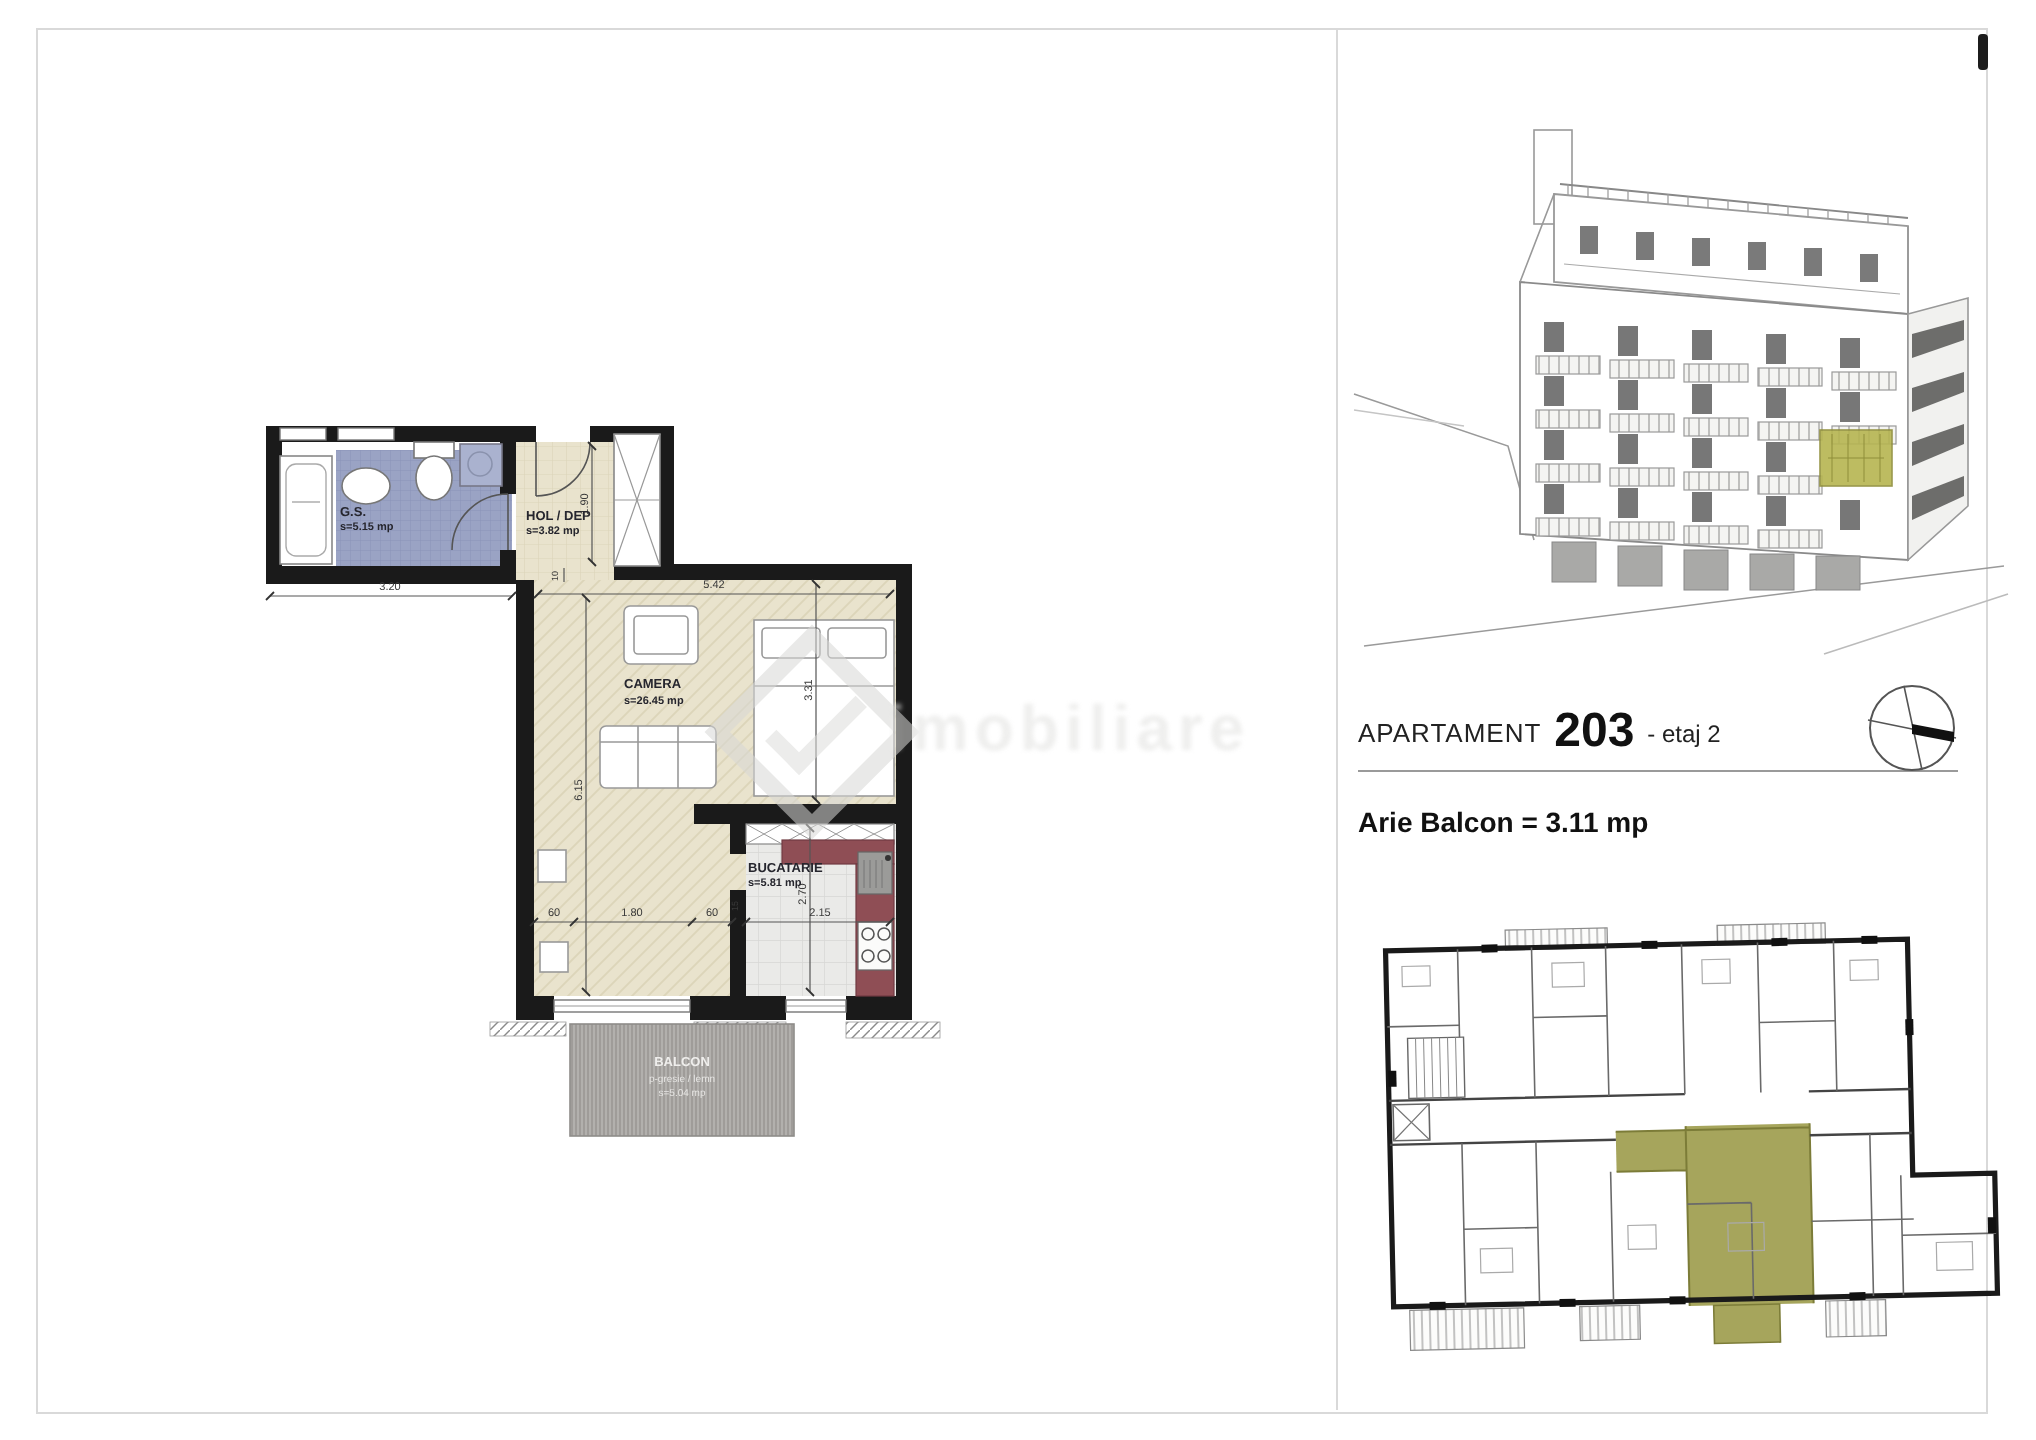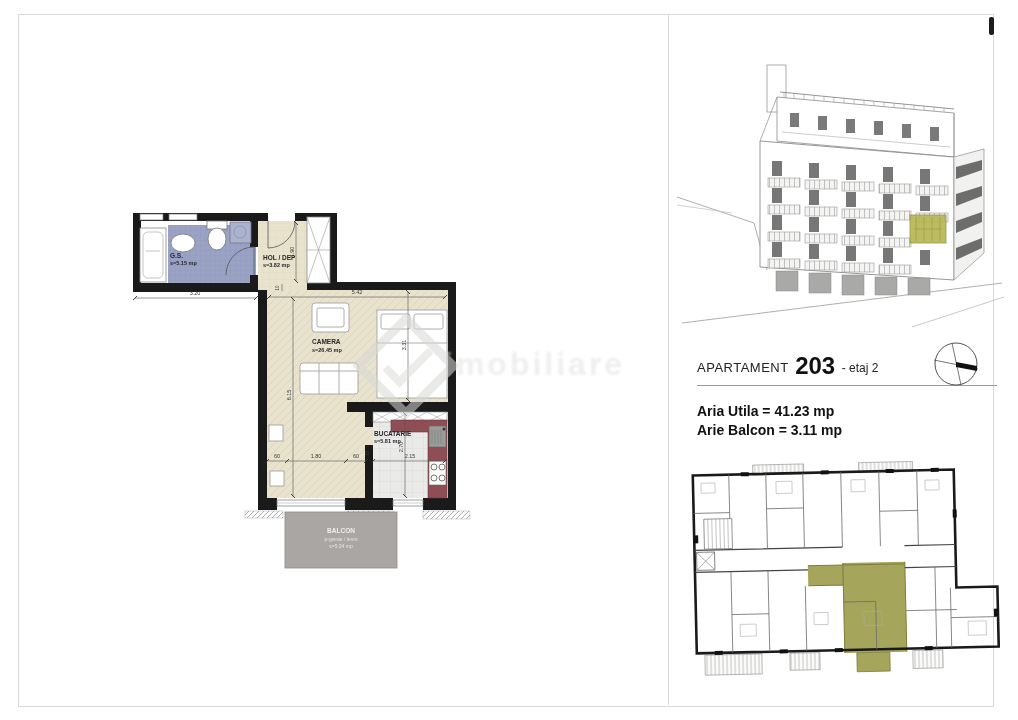--- a/index.html
+++ b/index.html
@@ -7,21 +7,21 @@
        font-family:"Liberation Sans",sans-serif;color:#222;}
   .frame{position:absolute;left:18px;top:14px;width:974px;height:691px;
          border:1px solid #d9d9d9;}
   .divider{position:absolute;left:668px;top:14px;width:1px;height:691px;background:#d9d9d9;}
   .corner-tick{position:absolute;left:989px;top:17px;width:5px;height:18px;
                background:#1c1c1c;border-radius:2px;}
   .plan-wrap{position:absolute;left:115px;top:195px;width:360px;height:400px;}
   .bld-wrap{position:absolute;left:672px;top:35px;width:333px;height:295px;}
   .ov-wrap{position:absolute;left:683px;top:452px;width:330px;height:240px;}
   .compass-wrap{position:absolute;left:930px;top:336px;width:56px;height:56px;}
-  .title-block{position:absolute;left:697px;top:352px;width:300px;}
+  .title-block{position:absolute;left:679px;top:352px;width:300px;}
   .title-line{border-bottom:1px solid #9a9a9a;padding-bottom:5px;white-space:nowrap;}
   .t-label{font-size:13px;color:#222;letter-spacing:.5px;vertical-align:baseline;}
   .t-num{font-size:24px;font-weight:bold;color:#111;margin:0 2px;vertical-align:-2px;}
   .t-suffix{font-size:12px;color:#222;}
   .area-lines{margin-top:16px;}
   .area-line{font-size:14px;font-weight:bold;color:#111;line-height:19px;}
   .watermark{position:absolute;left:362px;top:320px;width:300px;height:105px;
              pointer-events:none;opacity:.55;}
   .wm-diamond{position:absolute;left:6px;top:8px;width:58px;height:58px;
               border:9px solid #d8d8d6;transform:rotate(45deg);}
@@ -300,21 +300,20 @@
 </svg>
 </div>
 
 <div class="title-block">
   <div class="title-line">
     <span class="t-label">APARTAMENT</span>
     <span class="t-num">203</span>
     <span class="t-suffix">- etaj 2</span>
   </div>
   <div class="area-lines">
-    <div class="area-line">Aria Utila = 41.23 mp</div>
     <div class="area-line">Arie Balcon = 3.11 mp</div>
   </div>
 </div>
 
 <div class="compass-wrap">
 <svg width="56" height="56" viewBox="0 0 56 56">
   <circle cx="26" cy="28" r="21" fill="#fff" stroke="#555" stroke-width="1"></circle>
   <path d="M4 24 L48 33 M22 7 L31 49" stroke="#555" stroke-width="0.8" fill="none"></path>
   <polygon points="26,26 47,30 47,35 26,31" fill="#111"></polygon>
 </svg>

